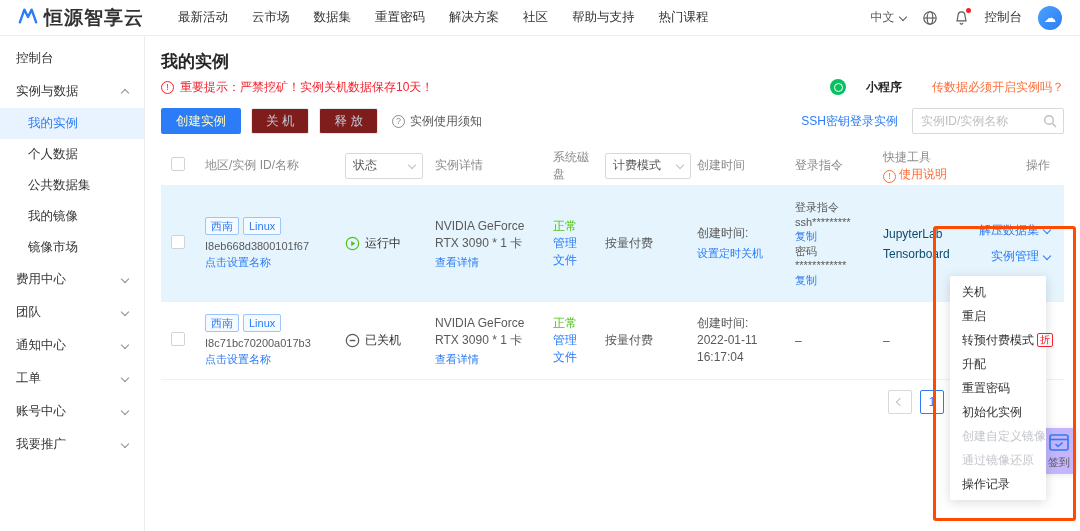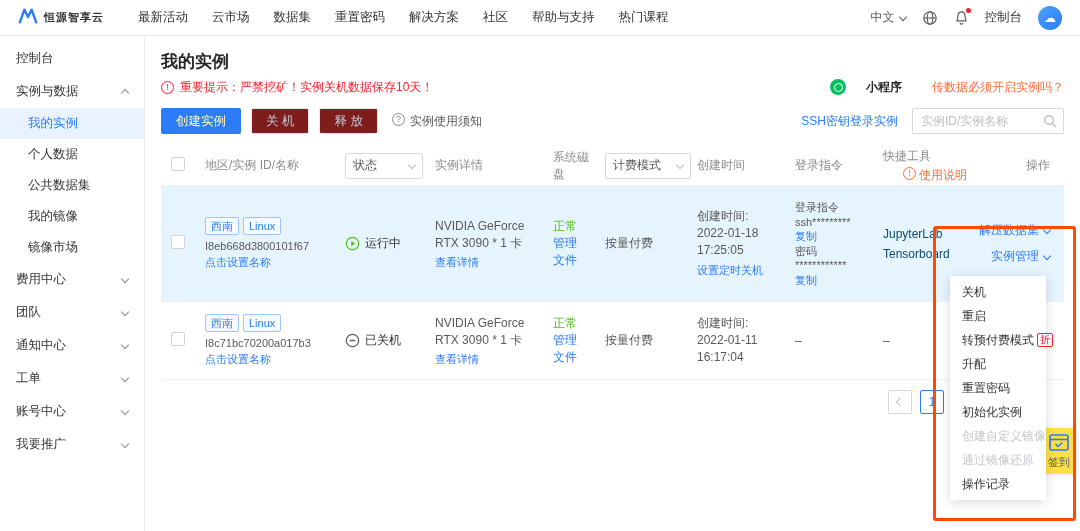--- a/index.html
+++ b/index.html
@@ -10,21 +10,21 @@
     position:relative; overflow:hidden;
   }
   a { text-decoration:none; cursor:pointer; }
   .link { color:#2b7cf6; }
 
   
   .topbar { position:absolute; top:0; left:0; width:1080px; height:36px;
     background:#fff; border-bottom:1px solid #ededed; display:flex; align-items:center;
     padding:0 18px; z-index:10; }
   .logo { display:flex; align-items:center; gap:6px; cursor:pointer; }
-  .logo-text { font-size:11px; font-weight:bold; color:#333; letter-spacing:1px; }
+  .logo-text { font-size:19px; font-weight:bold; color:#333; letter-spacing:1px; }
   .topnav { display:flex; gap:24px; margin-left:34px; font-size:12.5px; color:#333; }
   .topnav .tn-item { cursor:pointer; white-space:nowrap; }
   .topbar-right { margin-left:auto; display:flex; align-items:center; gap:16px; }
   .lang { color:#595959; display:flex; align-items:center; gap:5px; cursor:pointer; }
   .icon-btn { position:relative; display:inline-flex; cursor:pointer; }
   .dot { position:absolute; top:-2px; right:-2px; width:5px; height:5px; border-radius:50%; background:#f5222d; }
   .console-link { color:#333; font-size:12.5px; cursor:pointer; }
   .avatar { width:24px; height:24px; border-radius:50%; background:linear-gradient(135deg,#4aa3ff,#2b7cf6);
     display:flex; align-items:center; justify-content:center; color:#fff; font-size:12px; cursor:pointer; }
 
@@ -65,21 +65,21 @@
     align-items:center; justify-content:center; }
   .mp-icon::after { content:""; width:7px; height:7px; border:1.5px solid #fff; border-radius:50%; }
   .mp-label { font-weight:bold; color:#262626; cursor:pointer; }
   .q-link { color:#ff6c37; margin-left:10px; font-size:12px; }
 
   .toolbar { margin-top:12px; display:flex; align-items:center; gap:10px; }
   .btn { height:26px; padding:0 14px; border-radius:2px; border:1px solid transparent;
     font-size:12.5px; cursor:pointer; font-family:inherit; }
   .btn.primary { background:#2b7cf6; color:#fef9c3; }
   .btn.disabled { background:#7f1d1d; color:#c0c7d4; border-color:#e6e8ec; cursor:not-allowed; }
-  .notice { display:flex; gap:5px; color:#595959; cursor:pointer; margin-left:4px; }
+  .notice { display:flex; align-items:center; gap:5px; color:#595959; cursor:pointer; margin-left:4px; }
   .toolbar-right { margin-left:auto; display:flex; align-items:center; gap:14px; }
   .search { position:relative; width:152px; }
   .search input { width:100%; height:26px; border:1px solid #d9d9d9; border-radius:2px;
     padding:0 26px 0 8px; font-size:12px; color:#333; font-family:inherit; outline:none; }
   .search input::placeholder { color:#bfbfbf; }
   .search svg { position:absolute; right:7px; top:6px; }
 
   
   .table { margin-top:12px; }
   .thead, .trow { display:flex; align-items:center; padding-left:10px; }
@@ -92,21 +92,21 @@
   .c-disk  { width:52px; }
   .c-billing { width:92px; }
   .c-created { width:98px; }
   .c-login { width:88px; }
   .c-tools { width:92px; }
   .c-ops { flex:1; text-align:right; padding-right:14px; }
   .hsel { display:inline-flex; align-items:center; justify-content:space-between; width:78px; height:26px;
     border:1px solid #d9d9d9; border-radius:2px; padding:0 7px; color:#595959; cursor:pointer; background:#fff; }
   .hsel.wide { width:86px; }
   .hsel .chev { color:#bfbfbf; }
-  .usage { color:#ff6c37; display:inline-flex; align-items:flex-start; gap:3px; margin-left:20px; cursor:pointer; }
+  .usage { color:#ff6c37; display:inline-flex; align-items:flex-end; gap:3px; margin-left:0; cursor:pointer; }
   .cbx { display:inline-block; width:14px; height:14px; border:1px solid #d0d3d8; border-radius:2px;
     background:#fff; cursor:pointer; }
 
   .trow { border-bottom:1px solid #f0f0f0; }
   .row1 { background:#e6f4fd; height:116px; }
   .row2 { height:78px; }
   .tag { display:inline-block; border:1px solid #9cc6fb; color:#2b7cf6; background:#f4faff;
     font-size:11px; line-height:16px; padding:0 5px; border-radius:2px; margin-right:4px; }
   .id-line { font-size:11px; color:#595959; margin-top:5px; word-break:break-all; }
   .small-link { font-size:11px; color:#2b7cf6; display:inline-block; margin-top:3px; cursor:pointer; }
@@ -129,21 +129,21 @@
   
   .dropdown { position:absolute; left:950px; top:276px; width:96px; background:#fff; z-index:45;
     border-radius:2px; box-shadow:0 2px 12px rgba(0,0,0,0.15); padding:4px 0; }
   .dd-item { height:24px; display:flex; align-items:center; padding:0 12px; font-size:12px; color:#333;
     cursor:pointer; white-space:nowrap; }
   .dd-item.dd-disabled { color:#c4c7cc; cursor:not-allowed; }
   .badge { border:1px solid #f5222d; color:#f5222d; font-size:10px; line-height:12px; padding:0 2px;
     border-radius:2px; margin-left:3px; flex:none; }
 
   .checkin { position:absolute; left:1042px; top:428px; width:34px; z-index:40; display:flex;
-    flex-direction:column; align-items:center; gap:3px; background:#fde047; border-radius:4px;
+    flex-direction:column; align-items:center; gap:3px; background:#c4b5fd; border-radius:4px;
     padding:4px 2px; box-shadow:0 1px 6px rgba(0,0,0,0.1); cursor:pointer; color:#595959; font-size:11px; }
 
   .annotation { position:absolute; left:933px; top:226px; width:143px; height:295px;
     border:3px solid #ff4a00; border-radius:3px; z-index:60; pointer-events:none; }
 </style>
 </head>
 <body>
 
 <header class="topbar">
   <div class="logo">
@@ -324,21 +324,20 @@
         <a class="small-link">查看详情</a>
       </div>
       <div class="c c-disk disk">
         <div class="green">正常</div>
         <a class="link" style="display:block;line-height:17px;">管理</a>
         <a class="link" style="display:block;line-height:17px;">文件</a>
       </div>
       <div class="c c-billing muted">按量付费</div>
       <div class="c c-created lines">
         <div>创建时间:</div>
-        <div>2022-01-18 17:25:05</div>
         <a class="small-link">设置定时关机</a>
       </div>
       <div class="c c-login login-lines">
         <div>登录指令</div>
         <div>ssh*********</div>
         <a class="link" style="font-size:11px;">复制</a>
         <div>密码</div>
         <div>************</div>
         <a class="link" style="font-size:11px;">复制</a>
       </div>

